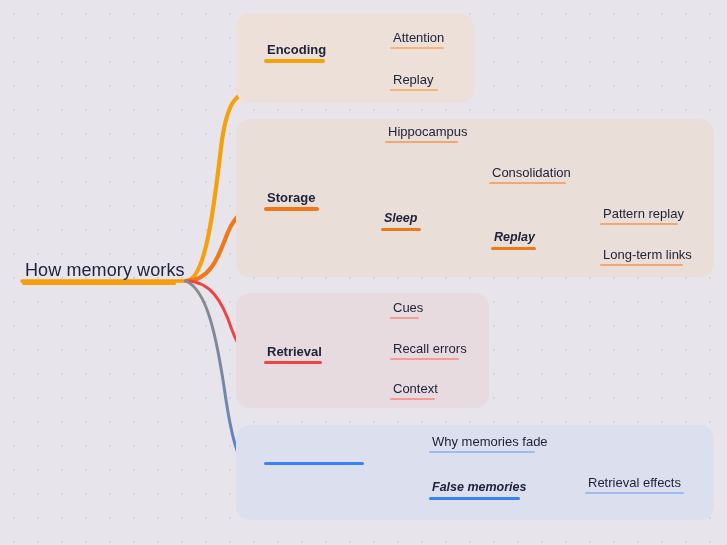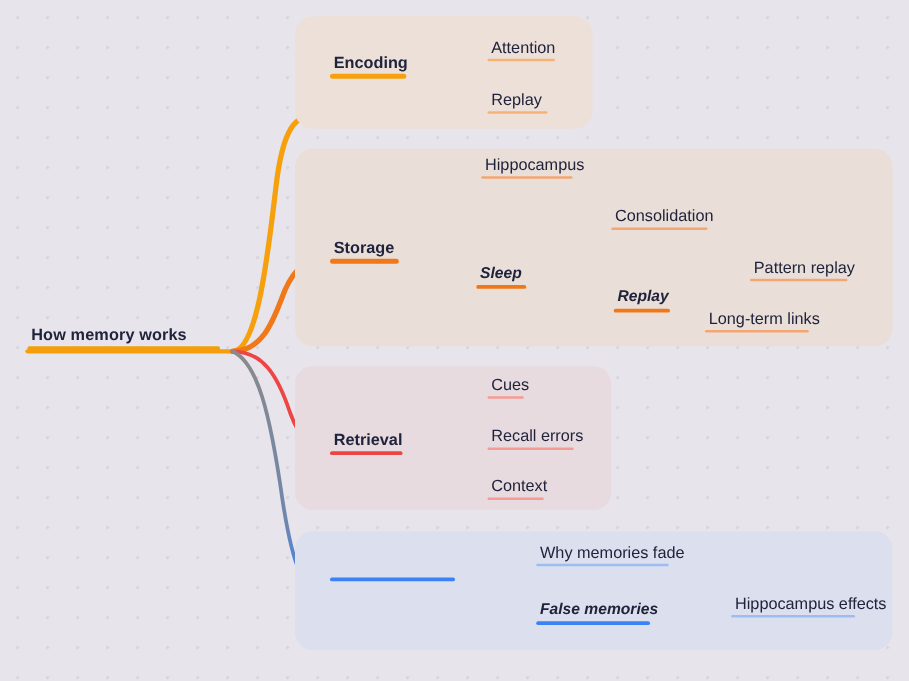--- a/index.html
+++ b/index.html
@@ -46,22 +46,22 @@
     display: block;
     padding: 0 3px 3px 3px;
   }
   .node .node-rule {
     display: block;
     height: 3px;
     border-radius: 2px;
     width: 100%;
   }
   .node.root .node-text {
-    font-size: 13px;
-    font-weight: bold;
+    font-size: 18px;
+    font-weight: normal;
     letter-spacing: 0.1px;
   }
   .node.root .node-rule { height: 3.4px; }
   .node.lvl1 .node-text {
     font-size: 13px;
     font-weight: bold;
   }
   .node.lvl2 .node-text {
     font-size: 12.5px;
     font-weight: bold;
@@ -175,21 +175,21 @@
     <span class="node-rule" style="background:#f4a672;"></span>
   </div>
   <div class="node lvl2" style="left:491px; top:231px; width:45px;">
     <span class="node-text">Replay</span>
     <span class="node-rule" style="background:#f07818; height:3.4px;"></span>
   </div>
   <div class="node leaf" style="left:600px; top:207px; width:78px;">
     <span class="node-text">Pattern replay</span>
     <span class="node-rule" style="background:#f4a672;"></span>
   </div>
-  <div class="node leaf" style="left:564px; top:248px; width:83px;">
+  <div class="node leaf" style="left:600px; top:248px; width:83px;">
     <span class="node-text">Long-term links</span>
     <span class="node-rule" style="background:#f4a672;"></span>
   </div>
 
   <div class="node lvl1" style="left:264px; top:345px; width:58px;">
     <span class="node-text">Retrieval</span>
     <span class="node-rule" style="background:#ef4444;"></span>
   </div>
   <div class="node leaf" style="left:390px; top:301px; width:29px;">
     <span class="node-text">Cues</span>
@@ -209,17 +209,17 @@
   </div>
   <div class="node leaf" style="left:429px; top:435px; width:106px;">
     <span class="node-text">Why memories fade</span>
     <span class="node-rule" style="background:#9dbdf0;"></span>
   </div>
   <div class="node lvl2" style="left:429px; top:481px; width:91px;">
     <span class="node-text">False memories</span>
     <span class="node-rule" style="background:#3b82f6; height:3.2px;"></span>
   </div>
   <div class="node leaf" style="left:585px; top:476px; width:99px;">
-    <span class="node-text">Hippocampus effects</span>
+    <span class="node-text">Retrieval effects</span>
     <span class="node-rule" style="background:#9dbdf0;"></span>
   </div>
 
 </div>
 
 </body></html>

